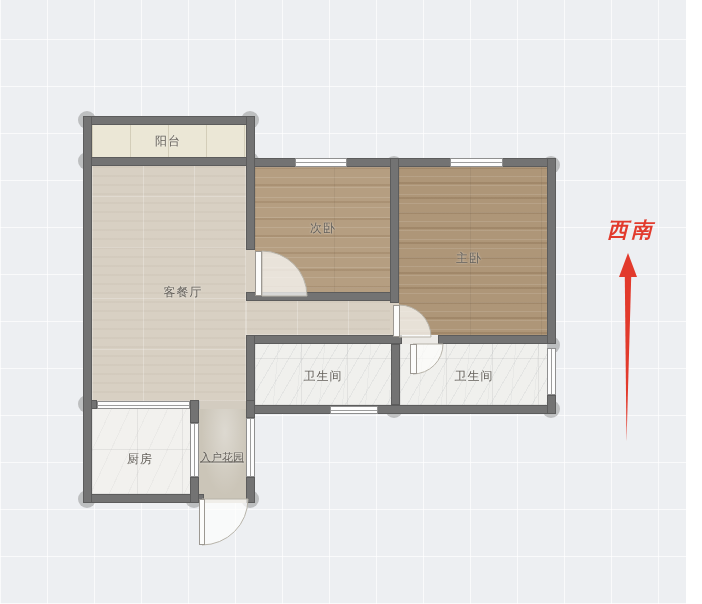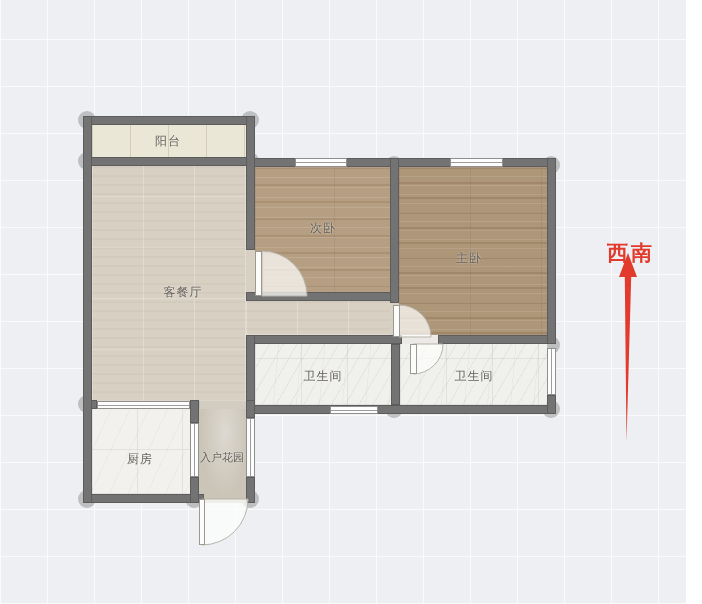--- a/index.html
+++ b/index.html
@@ -34,21 +34,21 @@
       repeating-linear-gradient(0deg, rgba(190,190,190,.3) 0 1px, rgba(0,0,0,0) 1px 46px);}
   .floor-kitchen{background-color:#f2f1ee;background-image:
       repeating-linear-gradient(90deg, rgba(180,180,180,.25) 0 1px, rgba(0,0,0,0) 1px 45px),
       repeating-linear-gradient(0deg, rgba(180,180,180,.25) 0 1px, rgba(0,0,0,0) 1px 44px),
       repeating-linear-gradient(115deg, rgba(170,170,170,.10) 0 1px, rgba(0,0,0,0) 1px 17px);}
   .floor-garden{background-color:#cbc5b8;background-image:radial-gradient(ellipse at 55% 25%, rgba(255,255,255,.35), rgba(0,0,0,0) 65%);}
   .window-h{background:#fdfdfd;border:1px solid #8f8f8f;background-image:linear-gradient(#9c9c9c,#9c9c9c);background-size:100% 1px;background-position:center;background-repeat:no-repeat;}
   .window-v{background:#fdfdfd;border:1px solid #8f8f8f;background-image:linear-gradient(90deg,#9c9c9c,#9c9c9c);background-size:1px 100%;background-position:center;background-repeat:no-repeat;}
   .leaf{background:#fcfcfb;border:1px solid #9c9892;}
   .room-label{color:#64605a;font-size:12px;letter-spacing:1px;white-space:nowrap;transform:translate(-50%,-50%);text-shadow:0 0 2px rgba(255,255,255,.75);}
-  .room-label.small{font-size:11px;letter-spacing:0;}
+  .room-label.small{font-size:11px;letter-spacing:0;text-decoration:underline;}
   .compass-label{color:#e23a2c;font-size:21px;letter-spacing:3px;white-space:nowrap;transform:translate(-50%,-50%);font-weight:bold;}
   svg.overlay{position:absolute;left:0;top:0;pointer-events:none;}
   .arc{fill:rgba(253,253,252,.72);stroke:#b7b3a9;stroke-width:1;}
 </style>
 </head>
 <body>
 
 <div id="canvas">
 
   <div class="abs dot" style="left:87px;top:120px;"></div>
@@ -132,15 +132,15 @@
 
   <span class="abs room-label" style="left:168px;top:141px;">阳台</span>
   <span class="abs room-label" style="left:183px;top:292px;">客餐厅</span>
   <span class="abs room-label" style="left:323px;top:228px;">次卧</span>
   <span class="abs room-label" style="left:469px;top:258px;">主卧</span>
   <span class="abs room-label" style="left:323px;top:376px;">卫生间</span>
   <span class="abs room-label" style="left:474px;top:376px;">卫生间</span>
   <span class="abs room-label" style="left:140px;top:459px;">厨房</span>
   <span class="abs room-label small" style="left:222px;top:457px;">入户花园</span>
 
-  <span class="abs compass-label" style="left:631px;top:253px;">西南</span>
+  <span class="abs compass-label" style="left:631px;top:230px;font-style:italic;">西南</span>
 
 </div>
 
 </body></html>

